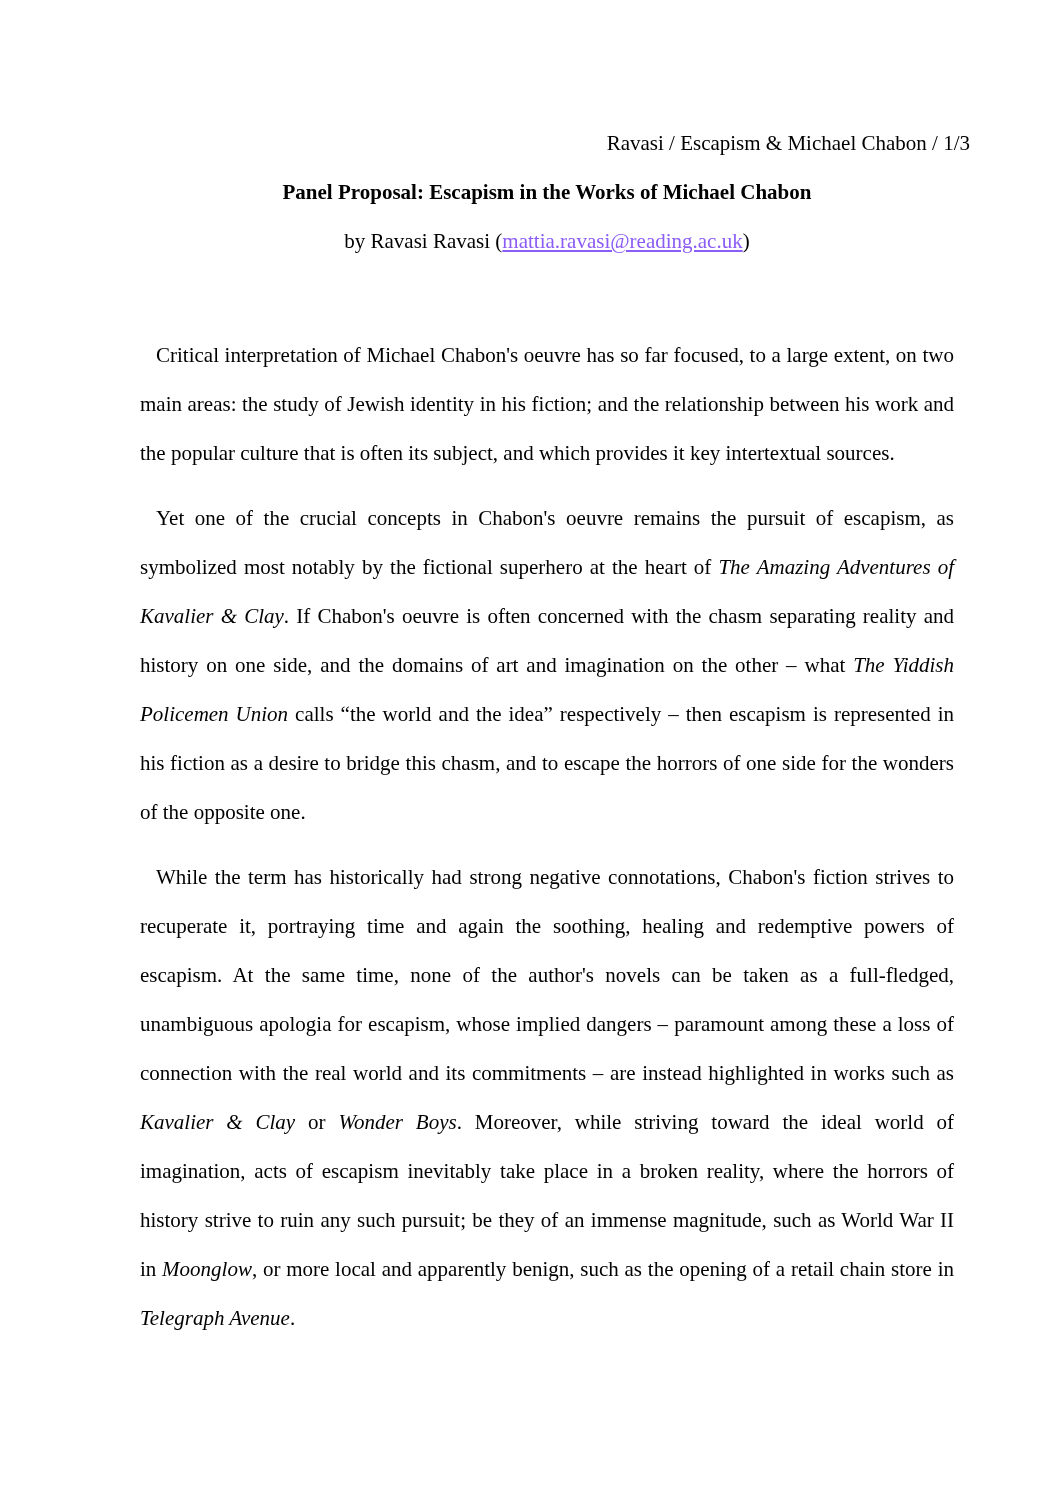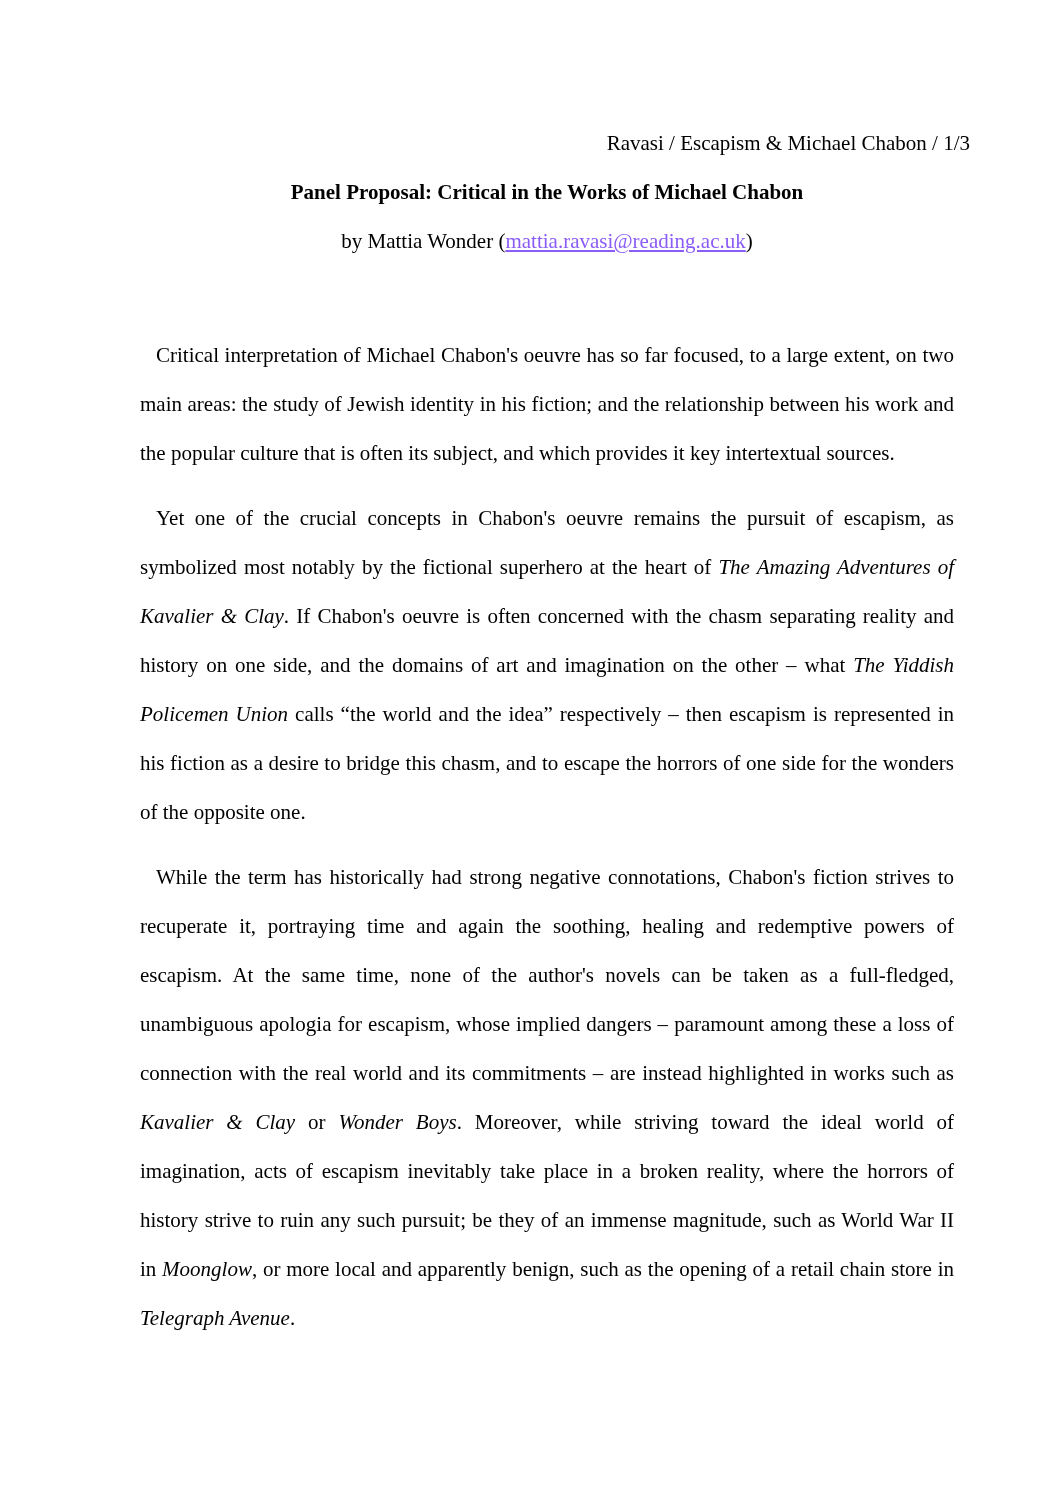--- a/index.html
+++ b/index.html
@@ -50,23 +50,23 @@
     font-style: italic;
   }
 </style>
 </head>
 <body>
 
 <div class="page">
 
   <div class="header-line">Ravasi / Escapism &amp; Michael Chabon / 1/3</div>
 
-  <h1 class="doc-title">Panel Proposal: Critical in the Works of Michael Chabon</h1>
+  <h1 class="doc-title">Panel Proposal: Escapism in the Works of Michael Chabon</h1>
 
-  <div class="byline"><span>by Mattia Wonder (</span><a class="email-link" href="#">mattia.ravasi@reading.ac.uk</a><span>)</span></div>
+  <div class="byline"><span>by Ravasi Ravasi (</span><a class="email-link" href="#">mattia.ravasi@reading.ac.uk</a><span>)</span></div>
 
   <div class="blank-line"></div>
 
   <p class="body-para"><span>Critical interpretation of Michael Chabon's oeuvre has so far focused, to a large extent, on two main areas: the study of Jewish identity in his fiction; and the relationship between his work and the popular culture that is often its subject, and which provides it key intertextual sources.</span></p>
 
   <p class="body-para"><span>Yet one of the crucial concepts in Chabon's oeuvre remains the pursuit of escapism, as symbolized most notably by the fictional superhero at the heart of </span><span class="italic">The Amazing Adventures of Kavalier &amp; Clay</span><span>. If Chabon's oeuvre is often concerned with the chasm separating reality and history on one side, and the domains of art and imagination on the other – what </span><span class="italic">The Yiddish Policemen Union</span><span> calls “the world and the idea” respectively – then escapism is represented in his fiction as a desire to bridge this chasm, and to escape the horrors of one side for the wonders of the opposite one.</span></p>
 
   <p class="body-para"><span>While the term has historically had strong negative connotations, Chabon's fiction strives to recuperate it, portraying time and again the soothing, healing and redemptive powers of escapism. At the same time, none of the author's novels can be taken as a full-fledged, unambiguous apologia for escapism, whose implied dangers – paramount among these a loss of connection with the real world and its commitments – are instead highlighted in works such as </span><span class="italic">Kavalier &amp; Clay</span><span> or </span><span class="italic">Wonder Boys</span><span>. Moreover, while striving toward the ideal world of imagination, acts of escapism inevitably take place in a broken reality, where the horrors of history strive to ruin any such pursuit; be they of an immense magnitude, such as World War II in </span><span class="italic">Moonglow</span><span>, or more local and apparently benign, such as the opening of a retail chain store in </span><span class="italic">Telegraph Avenue</span><span>.</span></p>
 
 </div>

